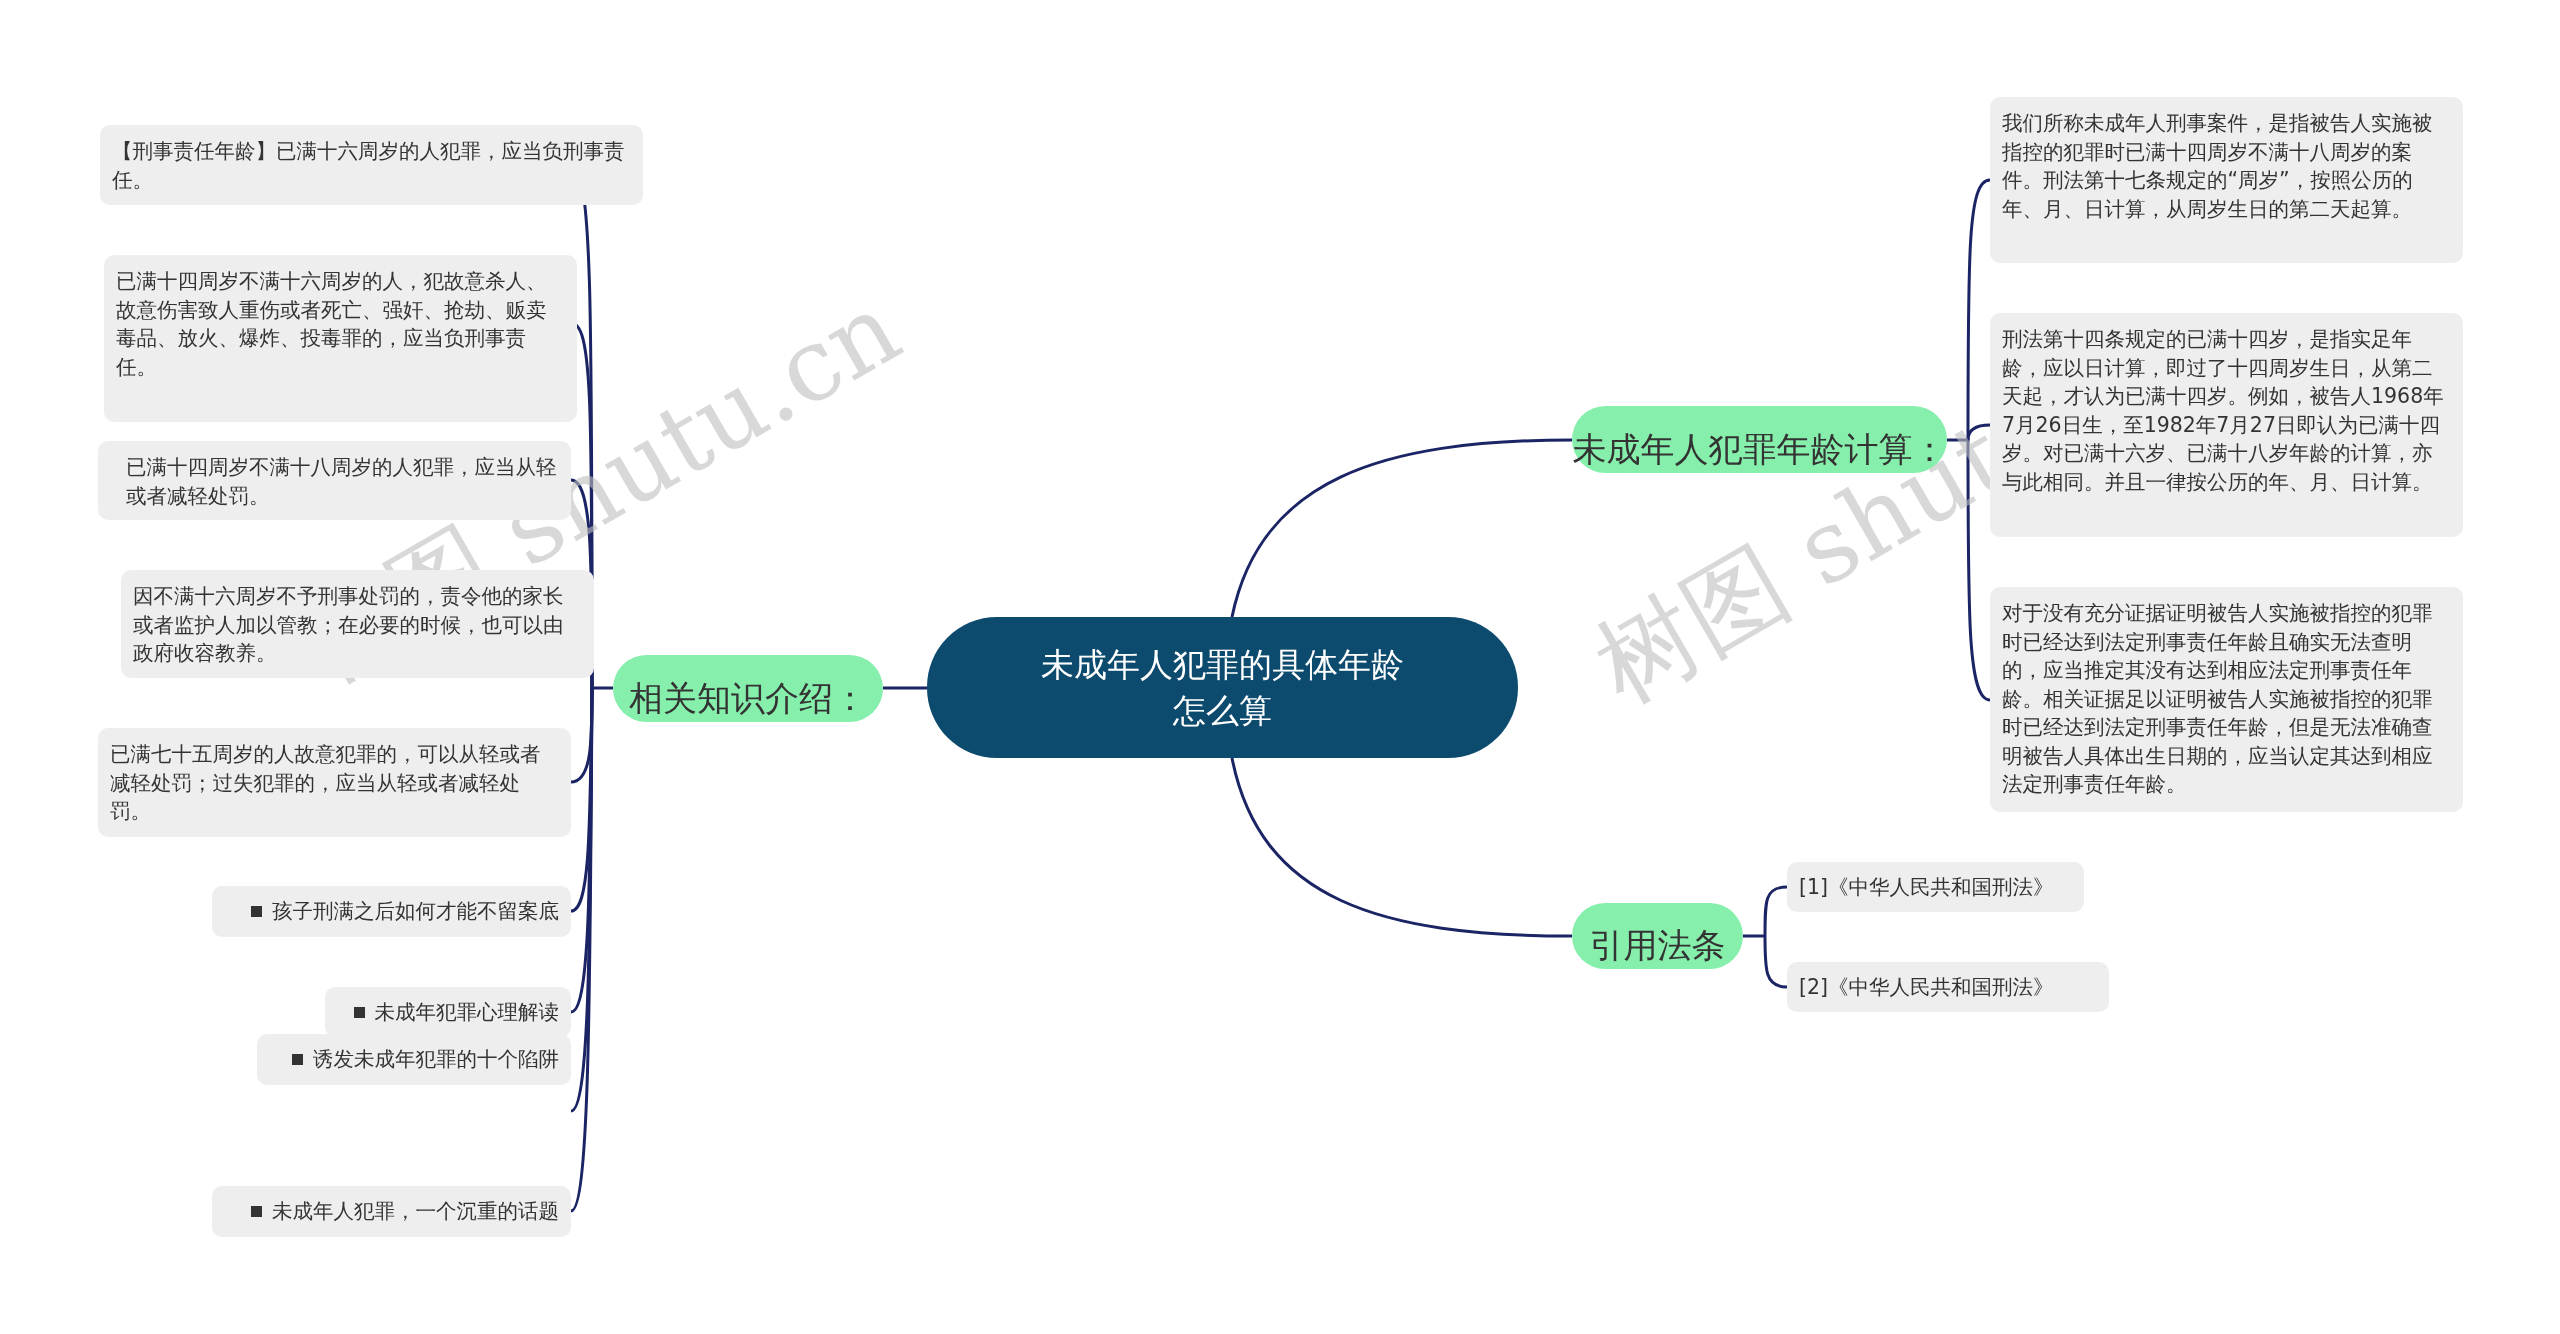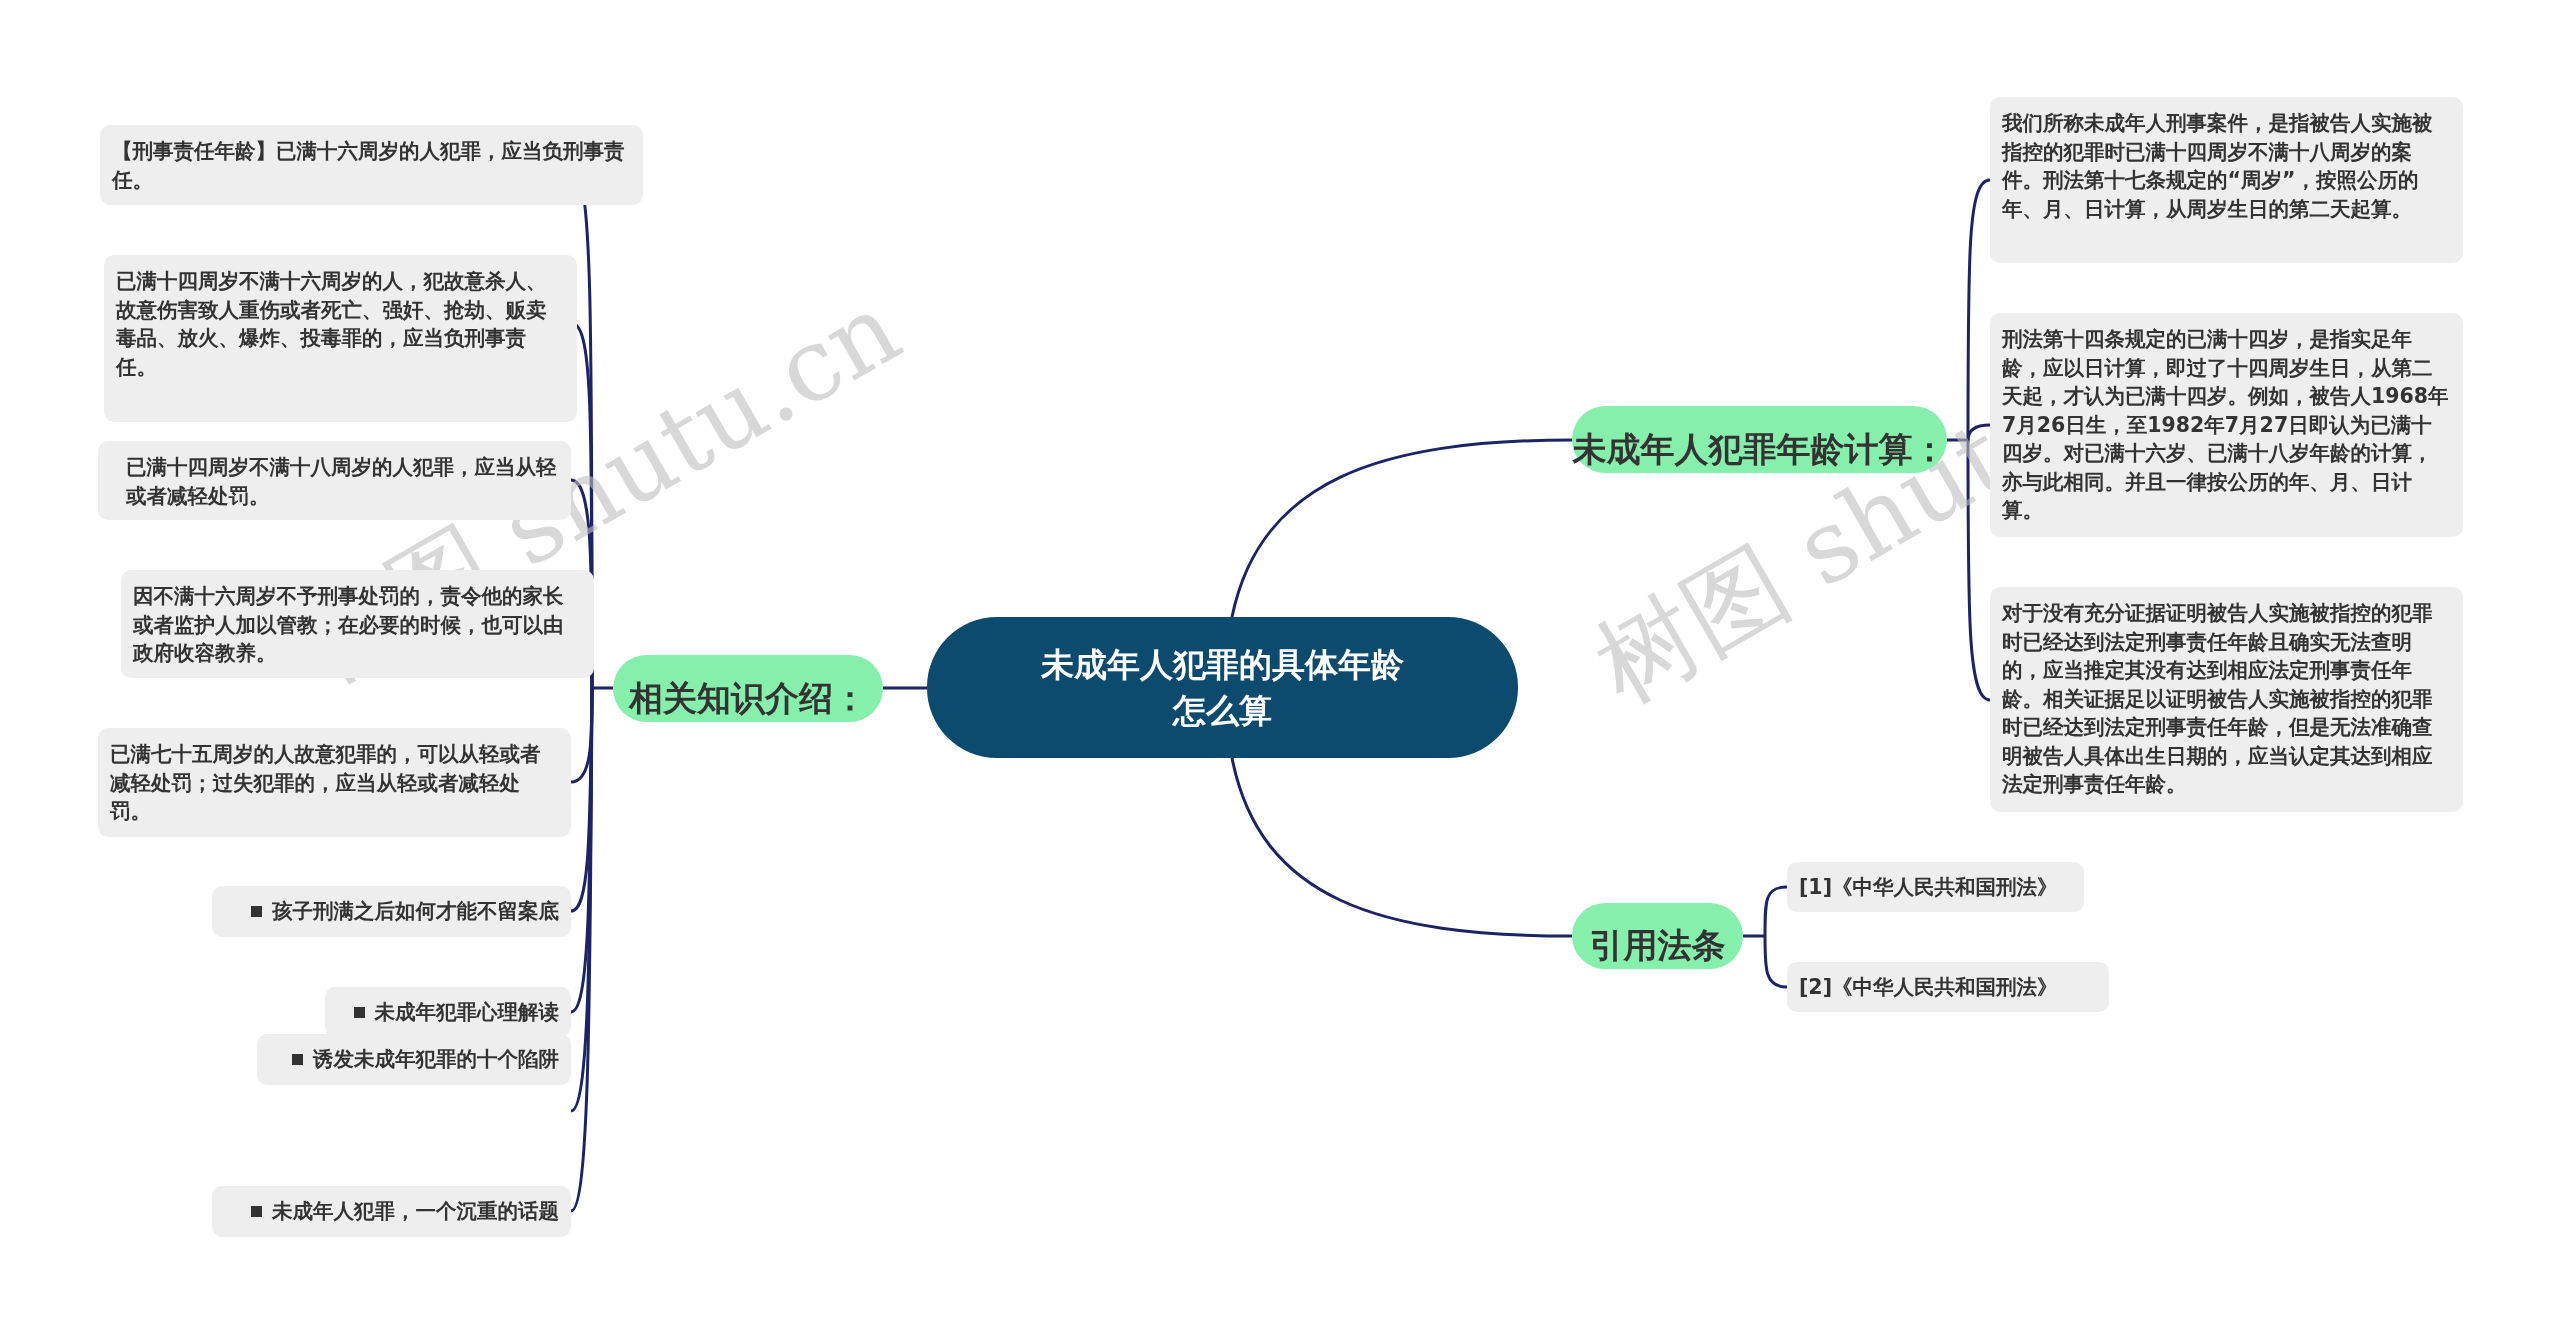--- a/index.html
+++ b/index.html
@@ -1,19 +1,19 @@
 <!DOCTYPE html>
 <html><head>
 <meta charset="utf-8">
 <style>
   html, body { margin:0; padding:0; }
   body { width:2560px; height:1334px; background:#ffffff; position:relative; overflow:hidden;
          font-family:"DejaVu Sans","Liberation Sans",sans-serif; color:#333333; }
   svg.links { position:absolute; left:0; top:0; width:2560px; height:1334px; pointer-events:none; }
-  .node { position:absolute; box-sizing:border-box;font-weight:bold; }
+  .node { position:absolute; box-sizing:border-box; }
   .root { background:#0c4a6e; color:#ffffff; border-radius:70px; display:flex; align-items:center;
           justify-content:center; text-align:center; font-size:33px; line-height:46px; padding:0 60px; }
   .topic { background:#86efac; border-radius:34px; display:flex; align-items:flex-end; justify-content:center;
            font-size:34px; color:#333333; white-space:nowrap; }
   .leaf { background:#eeeeee; border-radius:10px; font-size:20.5px; line-height:28.5px; color:#333333;
           padding:12px 12px; word-break:break-all; }
   .leaf.link { display:flex; align-items:center; justify-content:flex-end; white-space:nowrap; padding:0 12px; }
   .leaf.ref { display:flex; align-items:center; white-space:nowrap; padding:0 12px; }
   .bullet { display:inline-block; width:11px; height:11px; background:#333333; margin-right:10px; }
   .watermark { position:absolute; font-family:"DejaVu Serif","Liberation Serif",serif; color:rgba(190,190,190,0.6);

